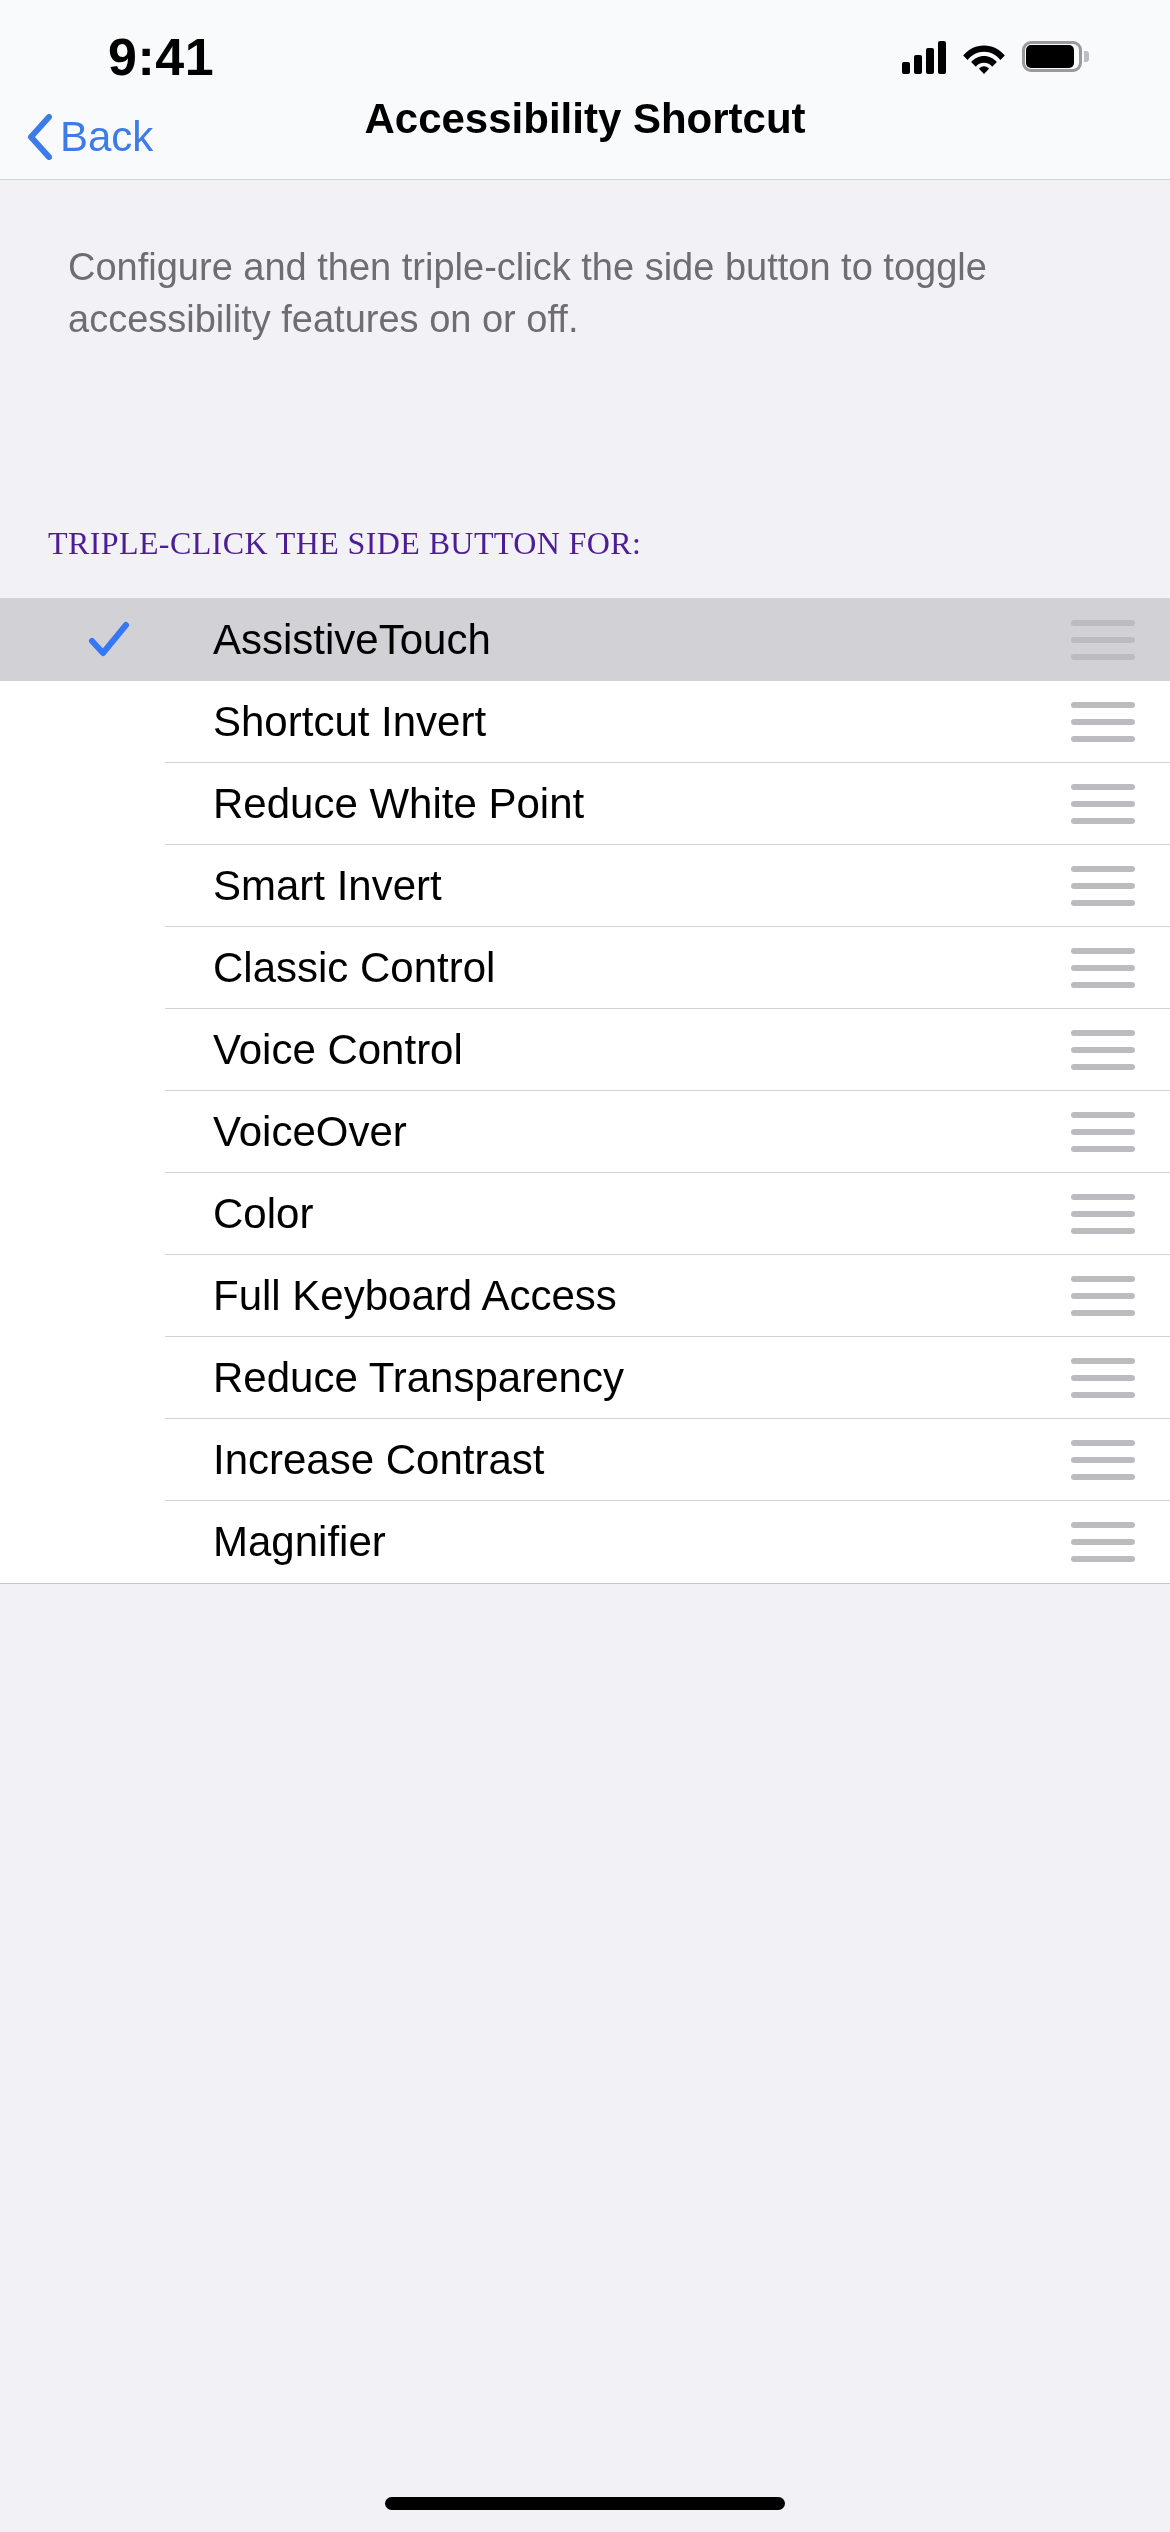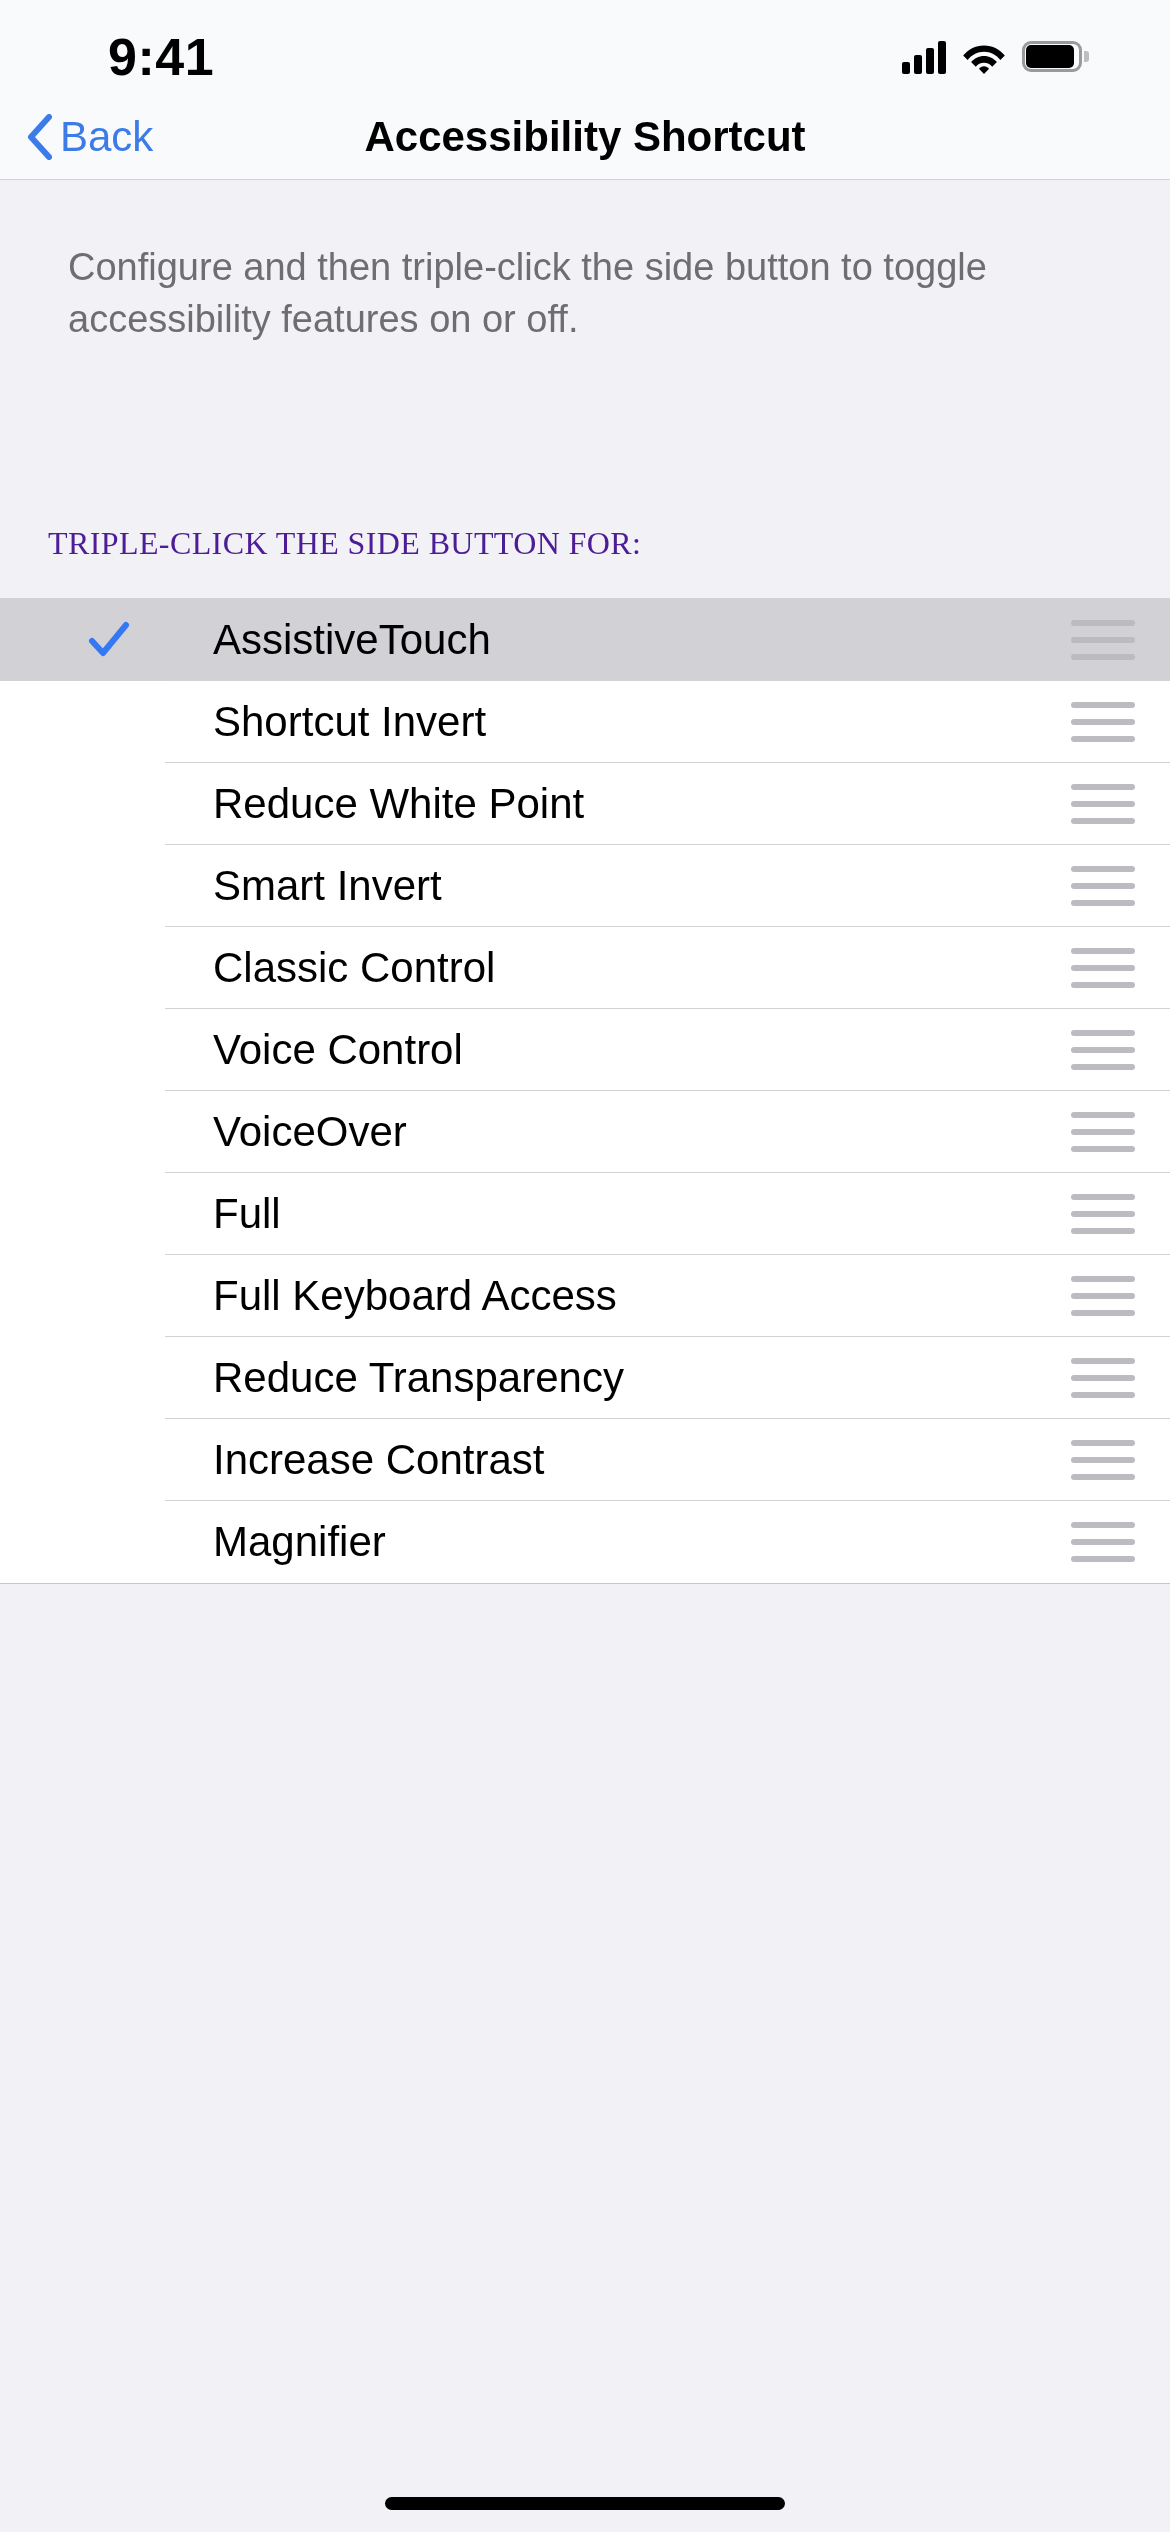--- a/index.html
+++ b/index.html
@@ -43,21 +43,21 @@
   .battery-icon .nub {
     position:absolute; right:-7px; top:10px; width:5px; height:11px;
     background:#bdbdc2; border-radius:0 3px 3px 0;
   }
 
   
   .nav-bar {
     position:absolute; top:95px; left:0; width:1170px; height:85px;
     background:#F9FAFB;
     border-bottom:1px solid #D3D3D6;
-    display:flex; align-items:center;
+    display:flex; 
   }
   .back-button {
     display:flex; align-items:center; gap:8px;
     margin-left:26px; cursor:pointer;
   }
   .chevron-left { width:26px; height:46px; display:block; }
   .back-label { font-size:42px; color:#3C7BE8; }
   .nav-title {
     position:absolute; left:0; right:0; text-align:center;
     font-size:42px; font-weight:bold; color:#000;
@@ -297,21 +297,21 @@
   </div>
 
   <div class="list-row">
     <div class="check-slot">
       <span class="check-wrap" style="visibility: hidden;">
         <svg class="check-icon" viewBox="0 0 42 42">
           <path d="M4 22 L15 34 L38 6" stroke="#3478F6" stroke-width="6" fill="none" stroke-linecap="round" stroke-linejoin="round"></path>
         </svg>
       </span>
     </div>
-    <div class="row-label">Full</div>
+    <div class="row-label">Color</div>
     <div class="drag-handle">
       <span></span>
           <span></span>
           <span></span>
     </div>
     <div class="sep"></div>
   </div>
 
   <div class="list-row">
     <div class="check-slot">

